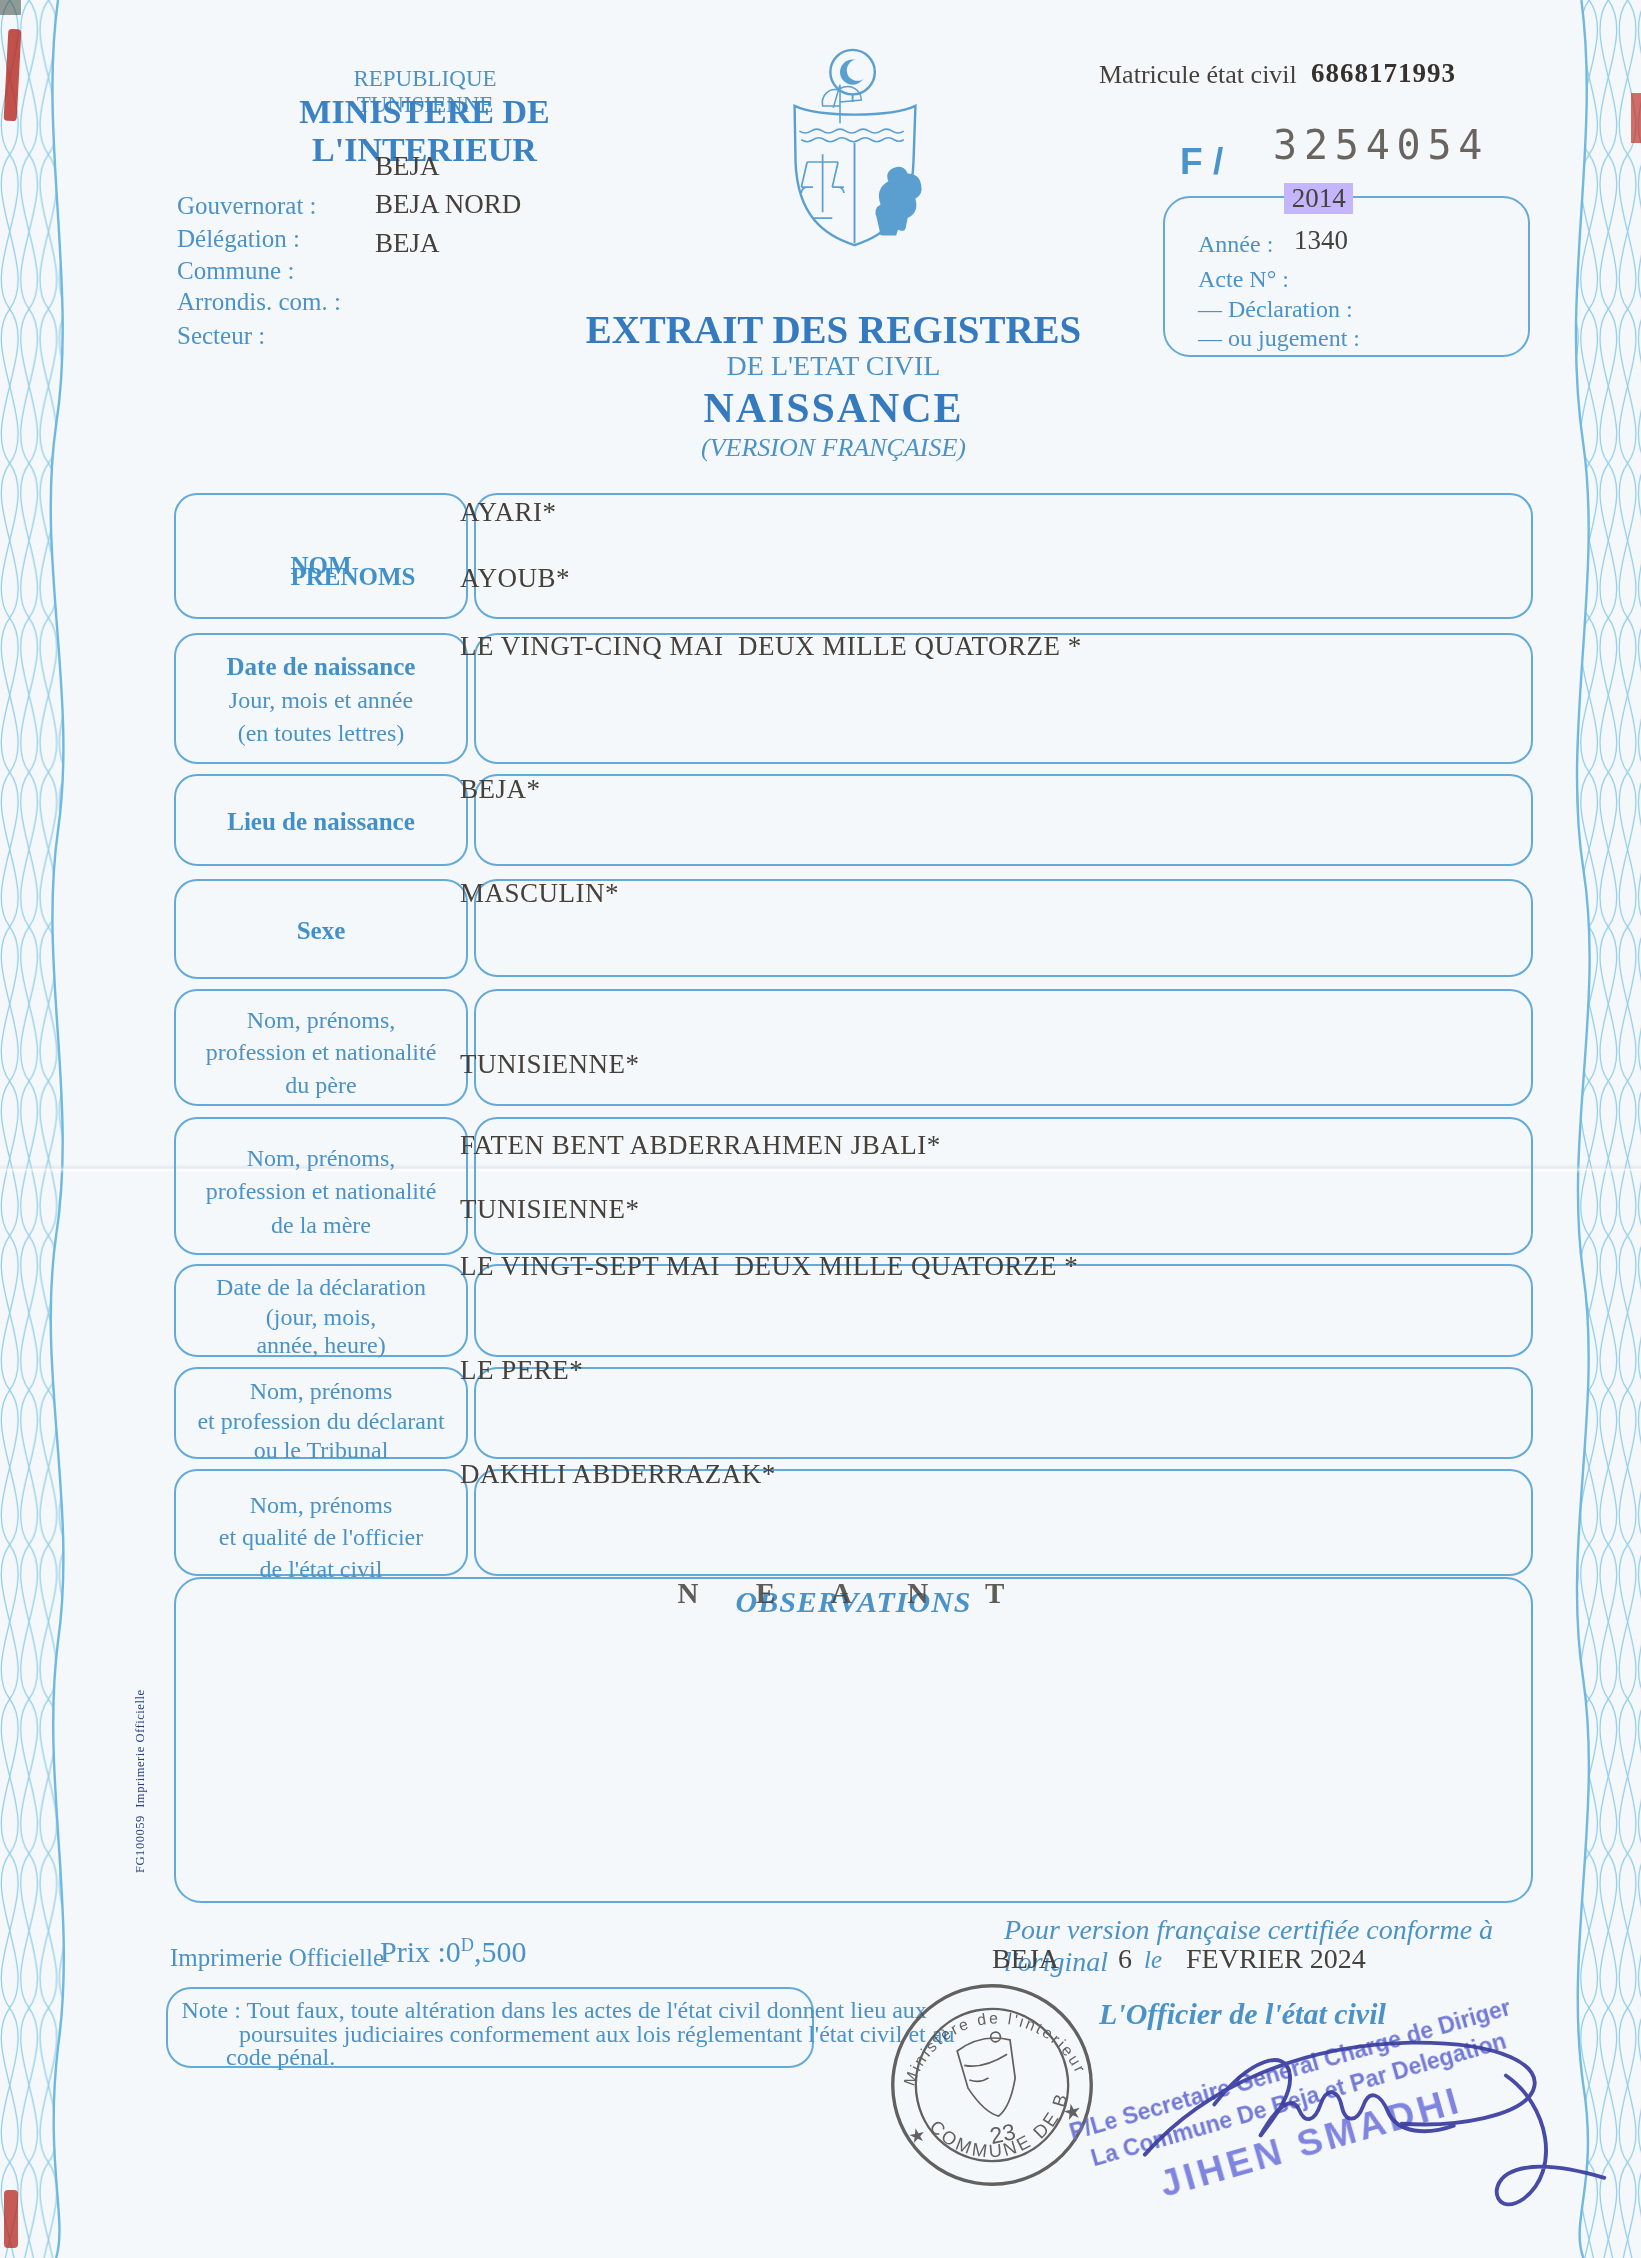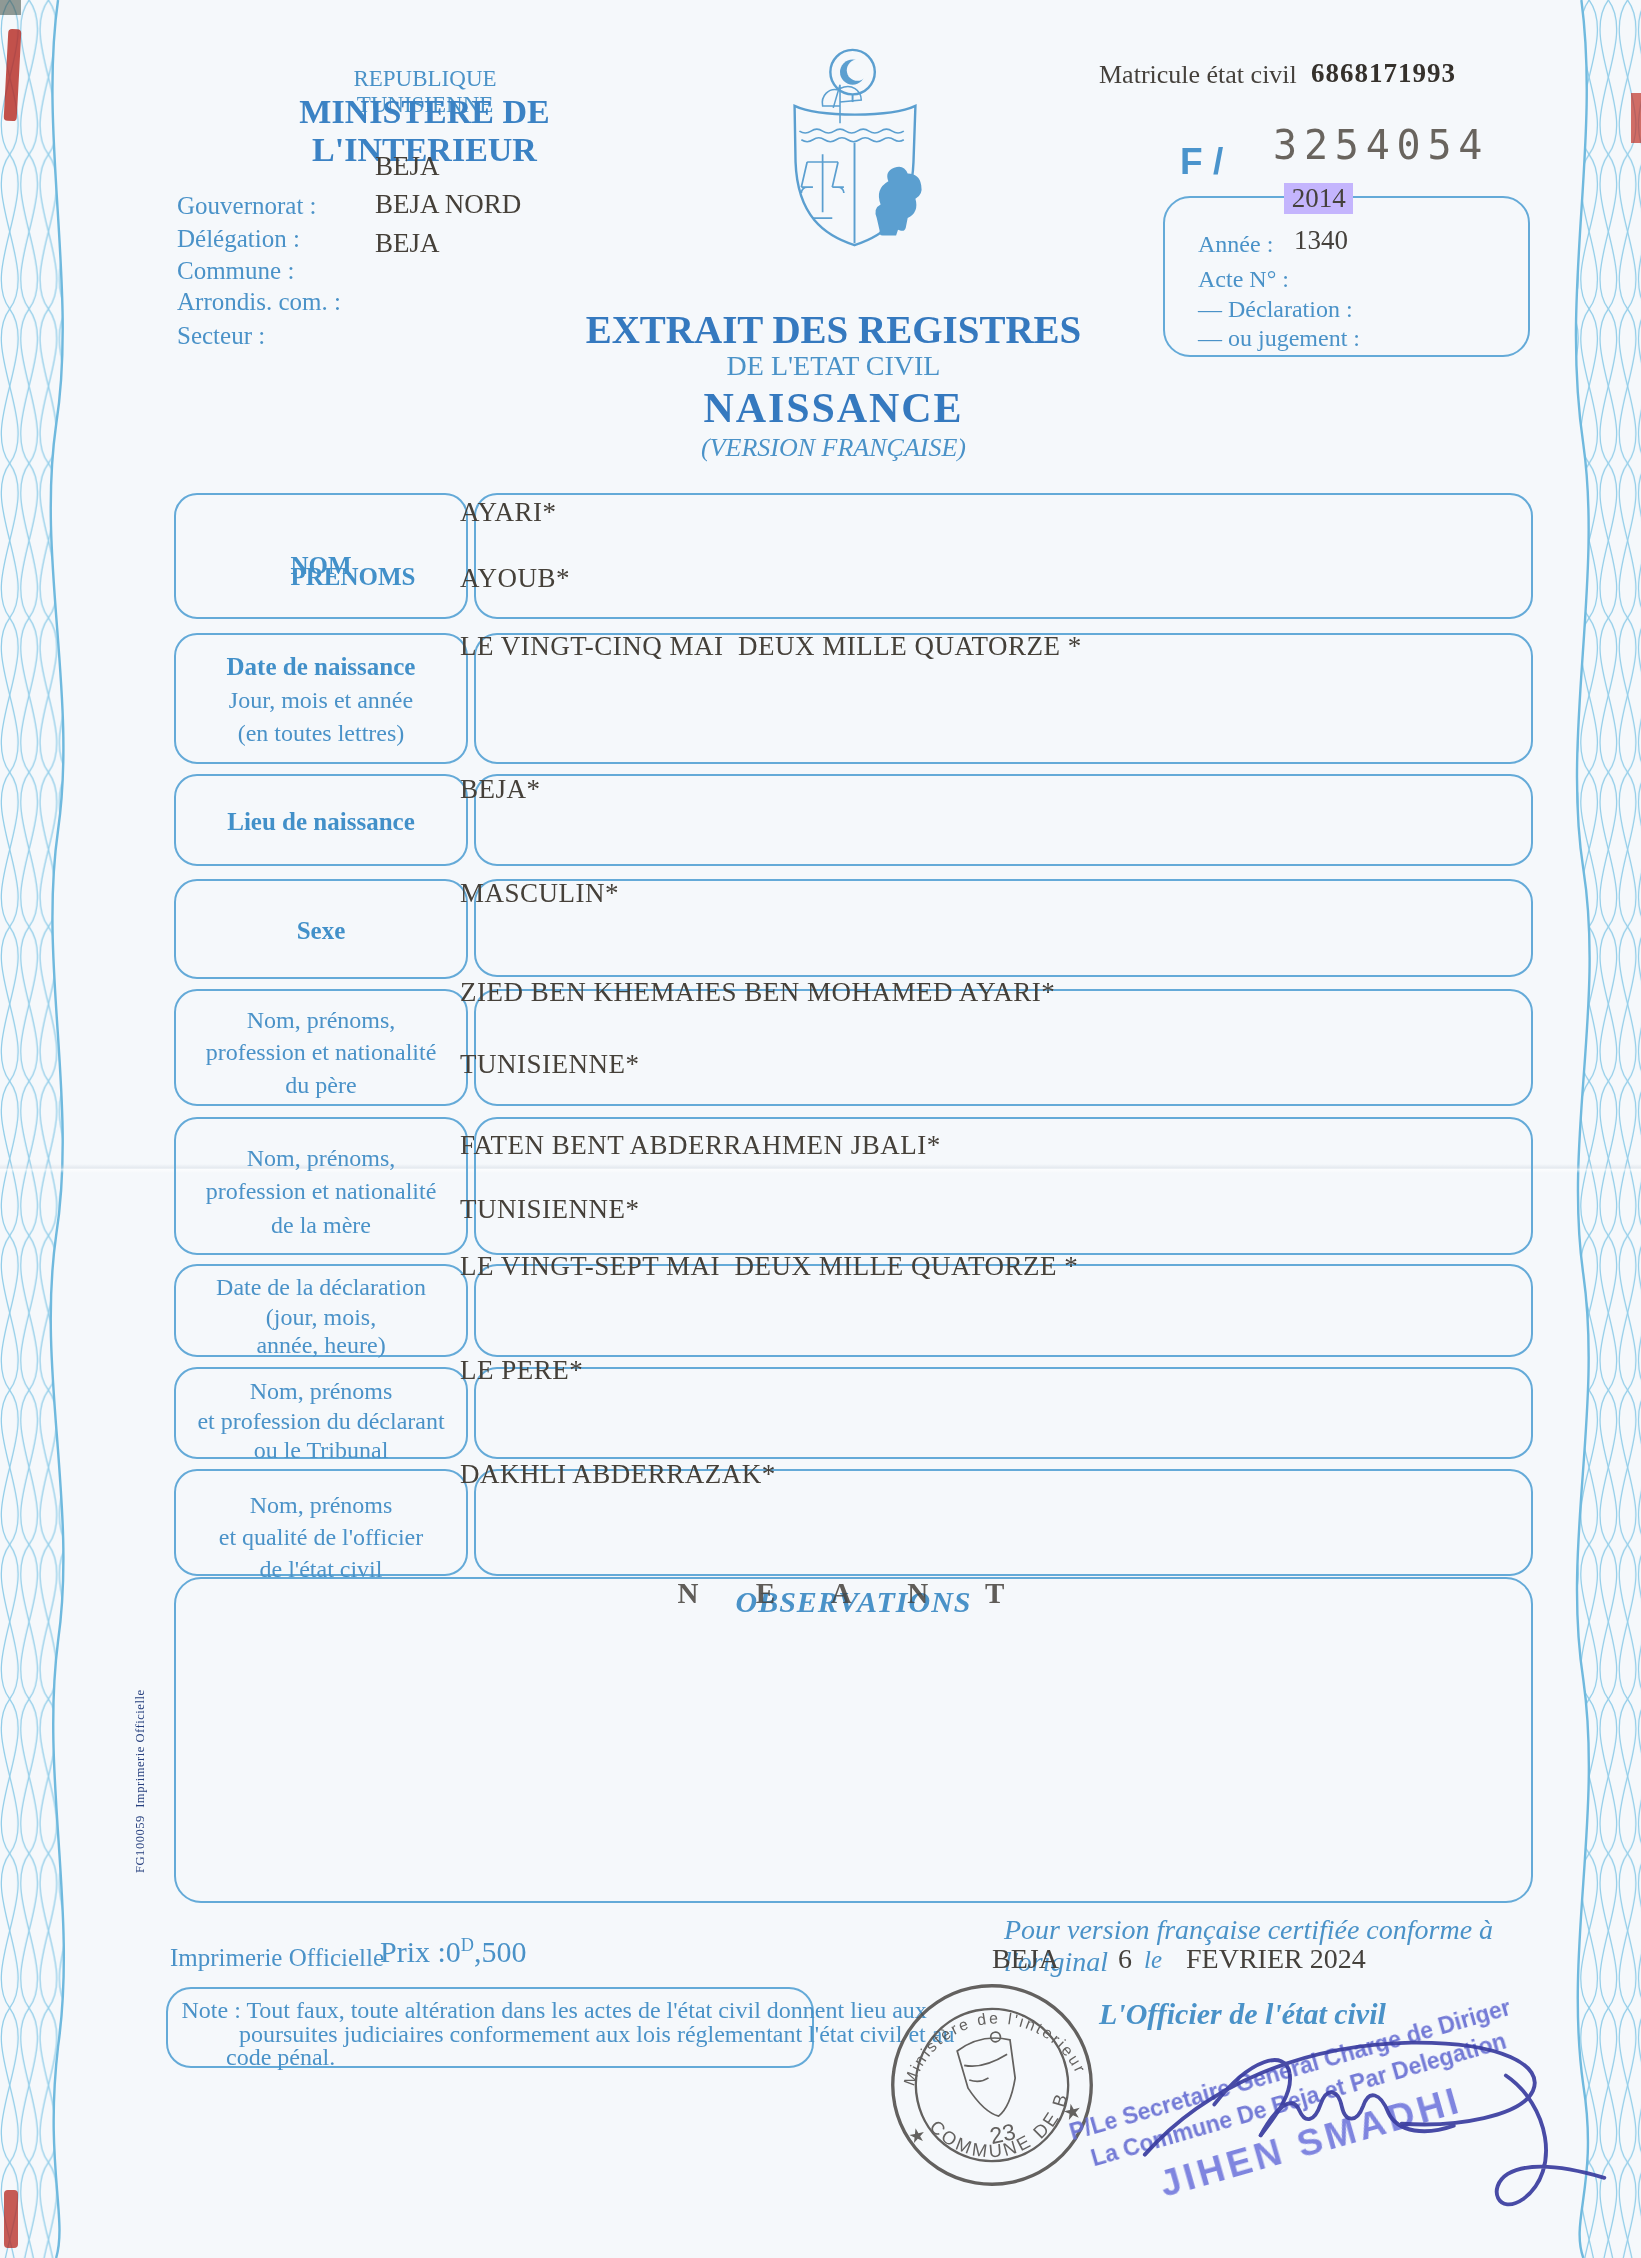--- a/index.html
+++ b/index.html
@@ -144,21 +144,20 @@
     <div class="val abs" style="left:460px;top:-1px;z-index:2;">MASCULIN*</div>
   </div>
 
   <div class="row" style="top:989px;height:117px;">
     <div class="box" style="left:174px;top:0;width:294px;height:117px;">
       <div class="lbl-line" style="top:16.4px;">Nom, prénoms,</div>
       <div class="lbl-line" style="top:48px;">profession et nationalité</div>
       <div class="lbl-line" style="top:81px;">du père</div>
     </div>
     <div class="box" style="left:474px;top:0;width:1059px;height:117px;"></div>
-    <div class="val abs" style="left:460px;top:-11.6px;z-index:2;">ZIED BEN KHEMAIES BEN MOHAMED AYARI*</div>
     <div class="val abs" style="left:460px;top:60px;z-index:2;">TUNISIENNE*</div>
   </div>
 
   <div class="row" style="top:1117px;height:138px;">
     <div class="box" style="left:174px;top:0;width:294px;height:138px;">
       <div class="lbl-line" style="top:26px;">Nom, prénoms,</div>
       <div class="lbl-line" style="top:59px;">profession et nationalité</div>
       <div class="lbl-line" style="top:93px;">de la mère</div>
     </div>
     <div class="box" style="left:474px;top:0;width:1059px;height:138px;"></div>

